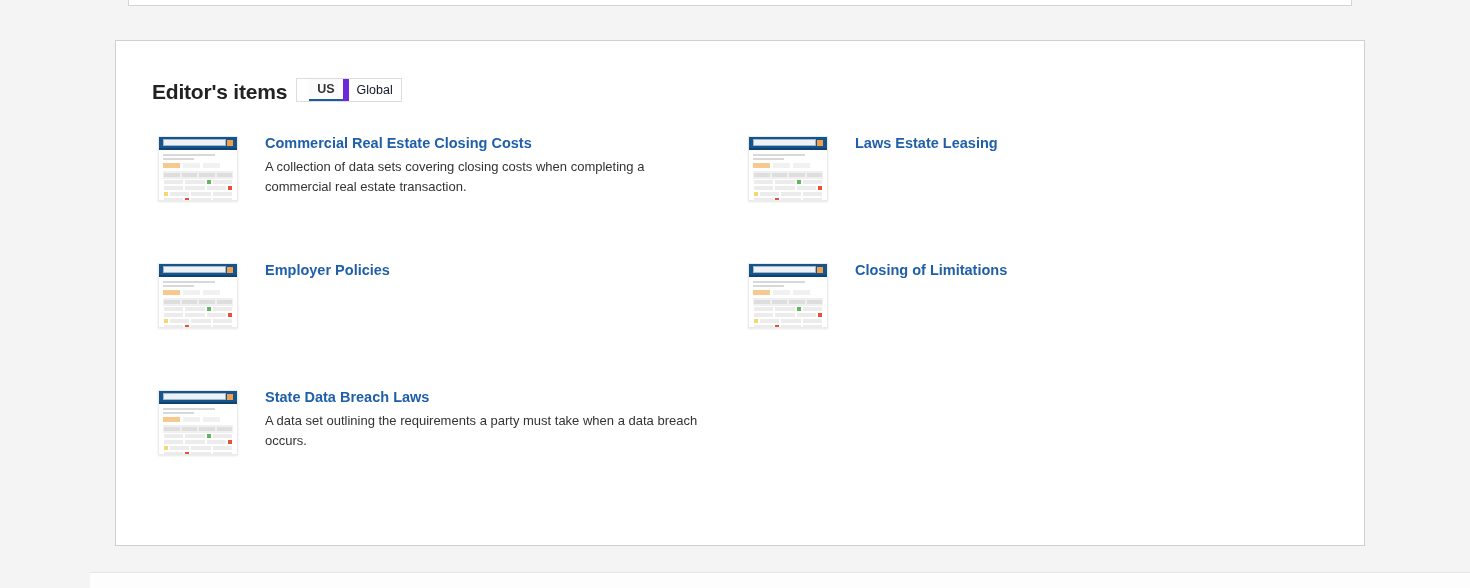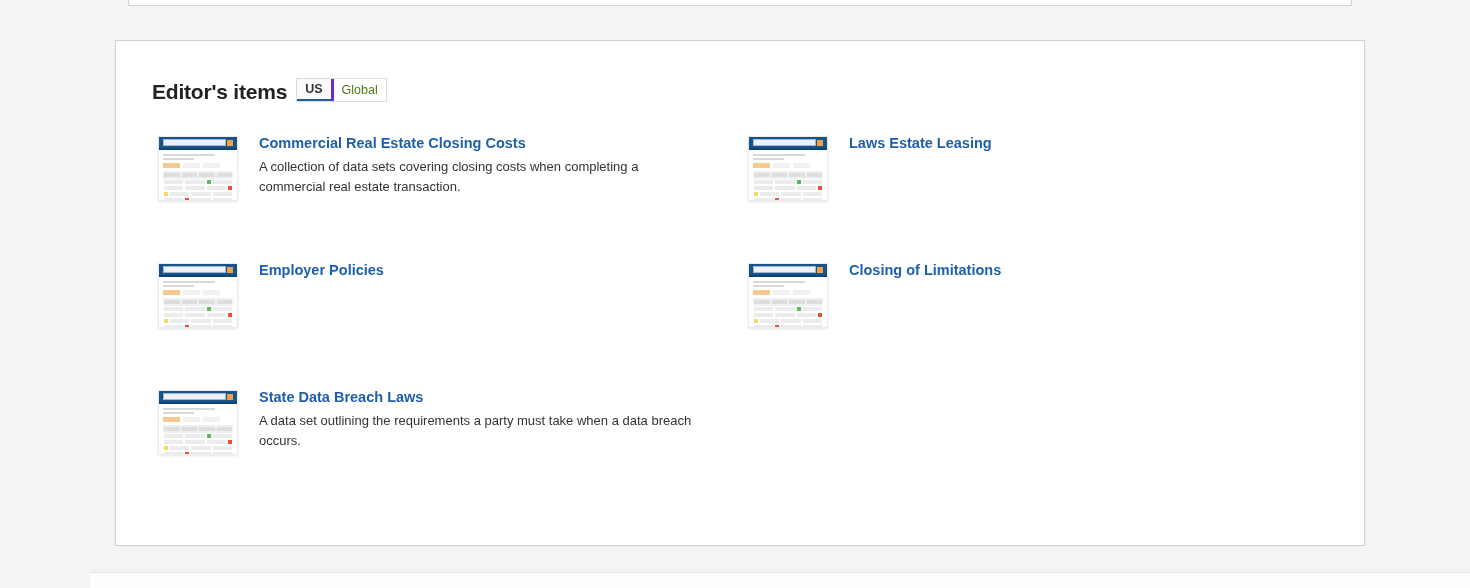--- a/index.html
+++ b/index.html
@@ -57,56 +57,58 @@
     white-space: nowrap;
   }
   .scope-tabs {
     display: flex;
     border: 1px solid #dcdcdc;
     background: #ffffff;
     height: 22px;
     align-items: stretch;
     position: relative;
     top: -1px;
+    padding-left: 12px;
   }
   .scope-tab {
     font-size: 12.5px;
     display: flex;
     align-items: center;
     padding: 0 8px;
     box-sizing: border-box;
     cursor: pointer;
     background: #ffffff;
   }
   .scope-tab.active {
     color: #333333;
     font-weight: bold;
     border-bottom: 2.5px solid #1e5c9e;
     background: #fbfbfb;
   }
   .scope-tab.inactive {
-    color: #4d7c0f;
-    border-left: 3px solid #6d28d9;
+    color: #0f172a;
+    border-left: 6px solid #6d28d9;
   }
 
   
   .card-grid {
     position: absolute;
     left: 42px;
     top: 93px;
     width: 1180px;
   }
   .grid-row {
     display: flex;
     height: 127px;
   }
   .card {
     display: flex;
     width: 590px;
     box-sizing: border-box;
+    gap: 6px;
   }
   .card.empty {
     visibility: hidden;
   }
 
   
   .thumb-wrap {
     width: 80px;
     flex: 0 0 80px;
     height: 65px;

